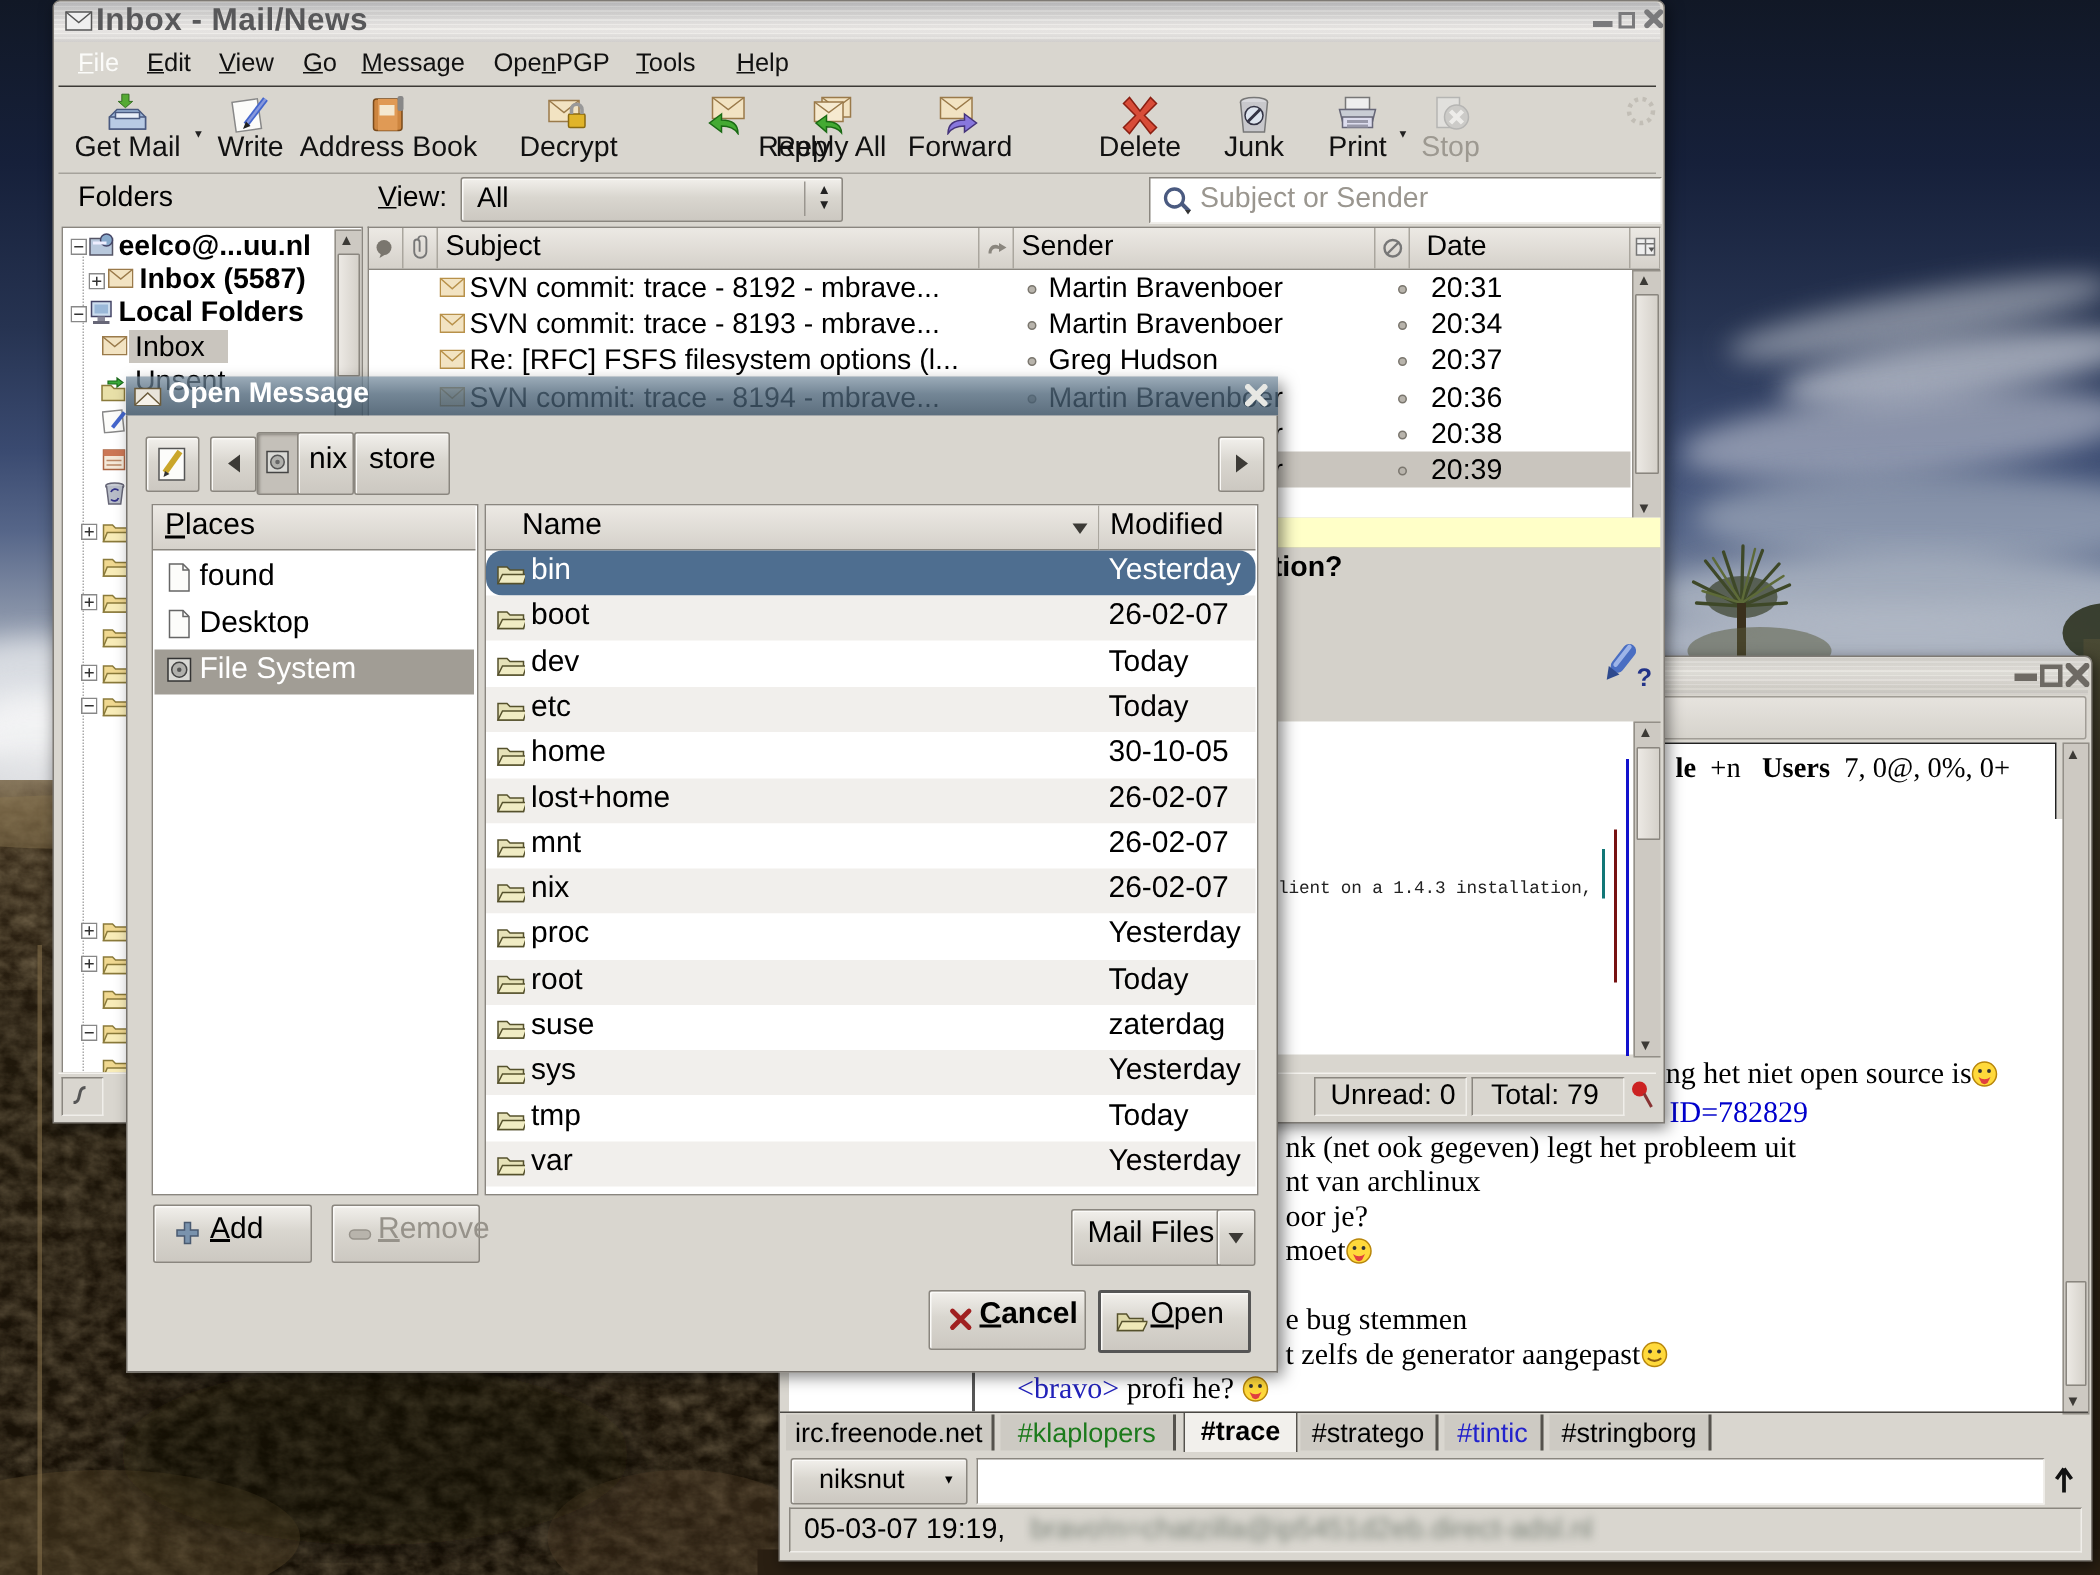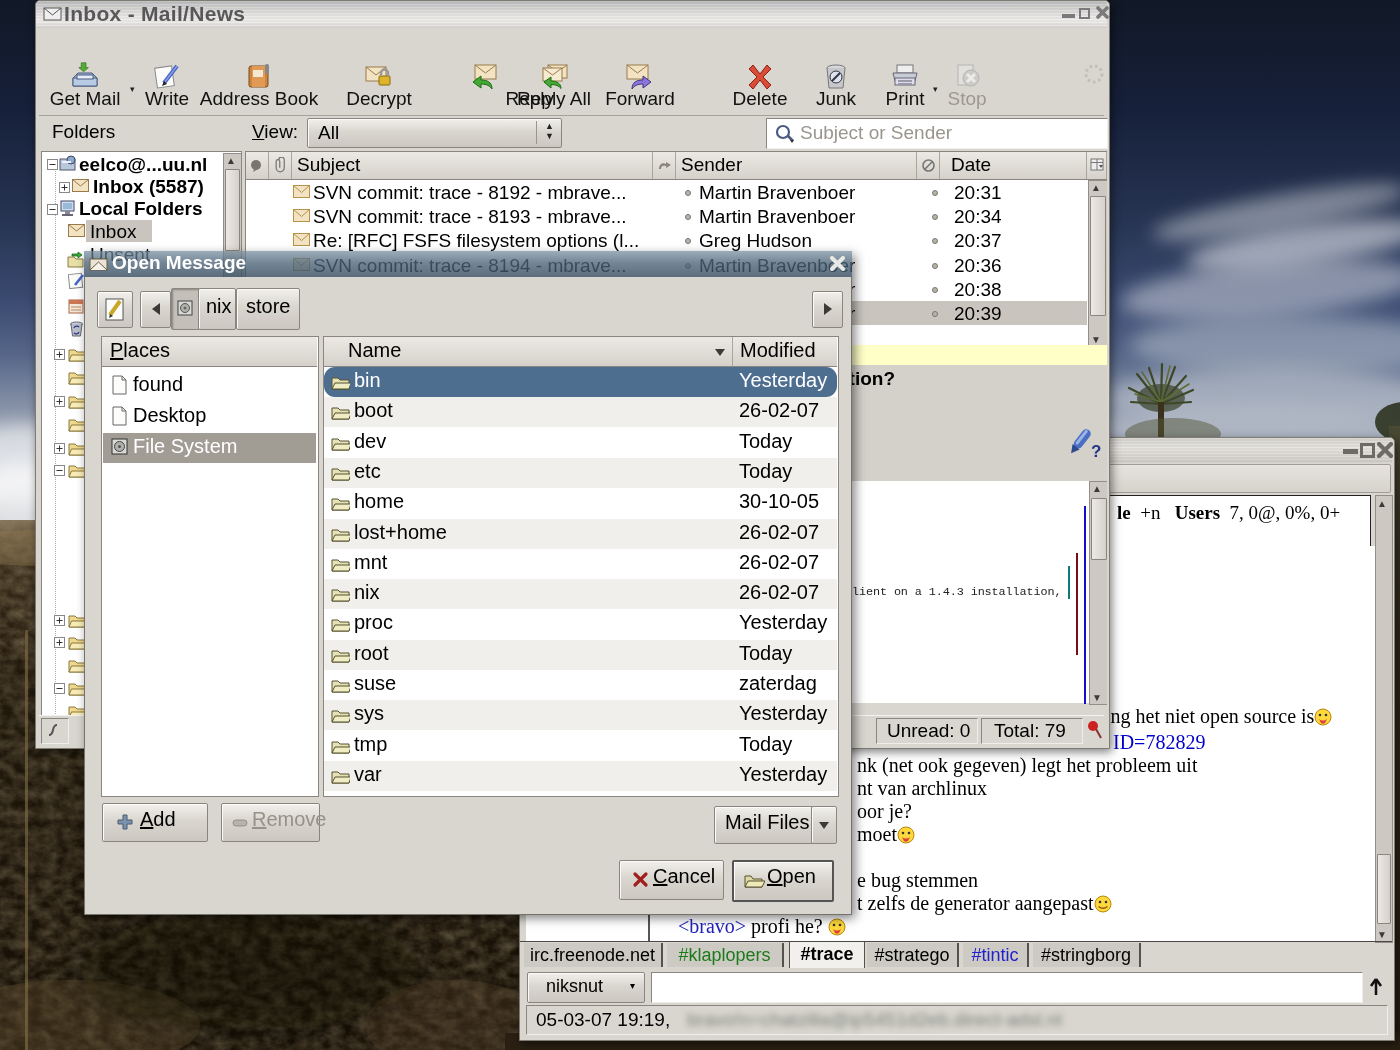--- a/index.html
+++ b/index.html
@@ -171,20 +171,30 @@
         <rect x="1" y="3" width="17" height="12" fill="#efefef" stroke="#555"></rect>
         <path d="M1 3 L9.5 10 L18 3" fill="none" stroke="#555"></path>
       </svg>
     <span class="abs" style="left:28px;top:1px;font-size:21px;font-weight:bold;color:#58585a;letter-spacing:.3px;">Inbox - Mail/News</span>
     <div class="abs" style="left:1026px;top:13px;width:13px;height:4px;background:#7a7a7c;"></div>
     <div class="abs" style="left:1043px;top:7px;width:7px;height:7px;border:2.5px solid #7a7a7c;"></div>
     <svg class="abs" style="left:1060px;top:5px;" width="13" height="13">
         <path d="M2 2 L11 11 M11 2 L2 11" stroke="#7a7a7c" stroke-width="3.6" stroke-linecap="round"></path>
       </svg>
 
+    <div class="abs" style="left:3px;top:27px;width:1065px;height:29px;background:#d9d6cf;border-bottom:1px solid #3c3a36;font-size:17px;color:#111;">
+      <span class="abs" style="left:13px;top:4px;color:#fbfbf9;"><u>F</u>ile</span>
+      <span class="abs" style="left:59px;top:4px;"><u>E</u>dit</span>
+      <span class="abs" style="left:107px;top:4px;"><u>V</u>iew</span>
+      <span class="abs" style="left:163px;top:4px;"><u>G</u>o</span>
+      <span class="abs" style="left:202px;top:4px;"><u>M</u>essage</span>
+      <span class="abs" style="left:290px;top:4px;">Ope<u>n</u>PGP</span>
+      <span class="abs" style="left:385px;top:4px;"><u>T</u>ools</span>
+      <span class="abs" style="left:452px;top:4px;"><u>H</u>elp</span>
+    </div>
 
     <div class="abs" style="left:3px;top:57px;width:1065px;height:57px;background:#d9d6cf;border-bottom:1px solid #a5a29b;font-size:19px;color:#111;" id="toolbar">
     <div class="abs" style="left:31px;top:4px;width:30px;height:28px;"><svg width="30" height="28">
             <path d="M12 3 v8 h-4 l8 7 8-7 h-4 V3 Z" fill="#55aa33" stroke="#2a6618" transform="translate(4,-1) scale(0.6)"></path>
             <path d="M3 16 L8 11 L22 11 L27 16 L27 24 L3 24 Z" fill="#9db6d8" stroke="#4a5a80"></path>
             <path d="M3 16 L27 16 L27 24 L3 24 Z" fill="#b8cbe4" stroke="#4a5a80"></path>
             <rect x="7" y="13" width="16" height="4" fill="#e8eef8" stroke="#4a5a80"></rect>
           </svg></div>
         <div class="abs" style="left:-24px;top:30px;width:140px;text-align:center;">Get Mail</div>
         <div class="abs" style="left:91px;top:26px;font-size:9px;color:#222;">▾</div>
@@ -779,21 +789,21 @@
       <div class="btn" style="left:726px;top:529px;width:24px;height:36px;">
           <svg class="abs" style="left:6px;top:14px;" width="12" height="10">
             <path d="M1 1 L11 1 L6 8 Z" fill="#3c3a36"></path>
           </svg>
         </div>
 
       <div class="btn" style="left:534px;top:583px;width:103px;height:38px;">
         <svg class="abs" style="left:12px;top:10px;" width="17" height="17">
             <path d="M3 3 L14 14 M14 3 L3 14" stroke="#a02020" stroke-width="3.2" stroke-linecap="round"></path>
           </svg>
-        <span class="abs" style="left:33px;top:4px;"><u>C</u>ancel</span>
+        <span class="abs" style="left:33px;top:4px;font-weight:bold;"><u>C</u>ancel</span>
       </div>
       <div class="btn" style="left:647px;top:583px;width:98px;height:38px;border:2px solid #555;">
         <svg class="abs" style="left:9px;top:9px;" width="22" height="18">
             <path d="M2 5 L8 5 L10 8 L19 8 L19 16 L2 16 Z" fill="#ded9a8" stroke="#55512c"></path>
             <path d="M2 16 L5 10 L22 10 L19 16 Z" fill="#efe9b8" stroke="#55512c"></path>
           </svg>
         <span class="abs" style="left:33px;top:3px;"><u>O</u>pen</span>
       </div>
     </div>
   </div>

